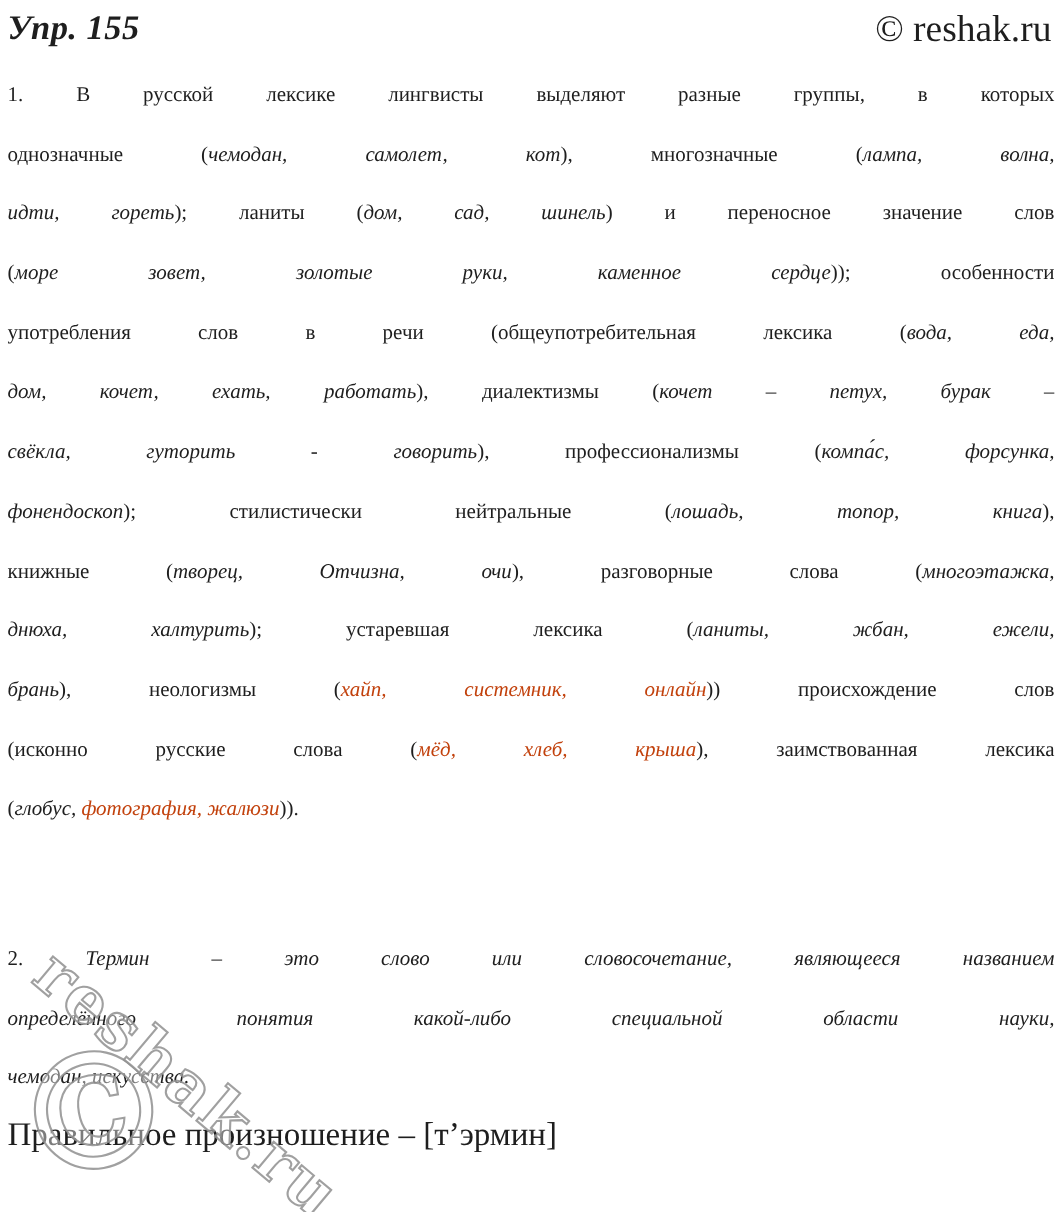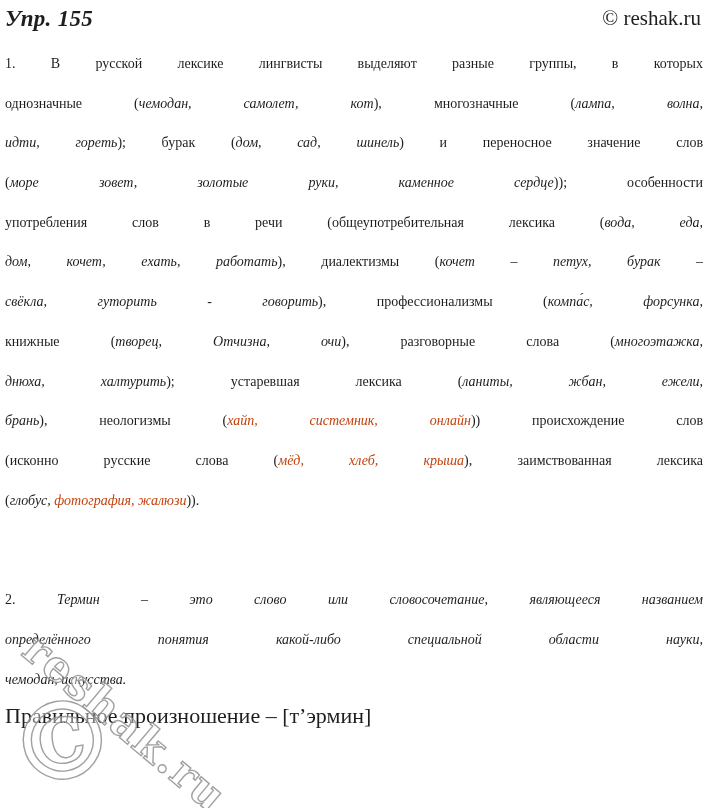--- a/index.html
+++ b/index.html
@@ -24,21 +24,21 @@
     height: 30px;
     margin-bottom: 8px;
   }
   .title {
     font-weight: bold;
     font-style: italic;
     font-size: 23px;
     letter-spacing: 0.3px;
   }
   .copyright {
-    font-size: 21px;
+    font-size: 25px;
     padding-right: 2px;
   }
   .para .line {
     font-size: 14px;
     height: 39.7px;
     line-height: 39.7px;
     text-align: justify;
     text-align-last: justify;
     overflow: hidden;
   }
@@ -67,25 +67,26 @@
 <div class="page">
 
   <div class="header">
     <div class="title">Упр. 155</div>
     <div class="copyright">© reshak.ru</div>
   </div>
 
   <div class="para" id="para1">
       <div class="line"><span>1. В русской лексике лингвисты выделяют разные группы, в которых</span></div>
       <div class="line"><span>однозначные (</span><span class="it">чемодан, самолет, кот</span><span>), многозначные (</span><span class="it">лампа, волна,</span></div>
-      <div class="line"><span class="it">идти, гореть</span><span>); бурак (</span><span class="it">дом, сад, шинель</span><span>) и переносное значение слов</span></div>
+      <div class="line"><span class="it">идти, гореть</span><span>); ланиты (</span><span class="it">дом, сад, шинель</span><span>) и переносное значение слов</span></div>
       <div class="line"><span>(</span><span class="it">море зовет, золотые руки, каменное сердце</span><span>)); особенности</span></div>
       <div class="line"><span>употребления слов в речи (общеупотребительная лексика (</span><span class="it">вода, еда,</span></div>
       <div class="line"><span class="it">дом, кочет, ехать, работать</span><span>), диалектизмы (</span><span class="it">кочет – петух, бурак –</span></div>
       <div class="line"><span class="it">свёкла, гуторить - говорить</span><span>), профессионализмы (</span><span class="it">компа́с, форсунка,</span></div>
+      <div class="line"><span class="it">фонендоскоп</span><span>); стилистически нейтральные (</span><span class="it">лошадь, топор, книга</span><span>),</span></div>
       <div class="line"><span>книжные (</span><span class="it">творец, Отчизна, очи</span><span>), разговорные слова (</span><span class="it">многоэтажка,</span></div>
       <div class="line"><span class="it">днюха, халтурить</span><span>); устаревшая лексика (</span><span class="it">ланиты, жбан, ежели,</span></div>
       <div class="line"><span class="it">брань</span><span>), неологизмы (</span><span class="it faded">хайп, системник, онлайн</span><span>)) происхождение слов</span></div>
       <div class="line"><span>(исконно русские слова (</span><span class="it faded">мёд, хлеб, крыша</span><span>), заимствованная лексика</span></div>
       <div class="line line-end"><span>(</span><span class="it">глобус, </span><span class="it faded">фотография, жалюзи</span><span>)).</span></div>
     </div>
 
   <div class="spacer"></div>
 
   <div class="para" id="para2">

